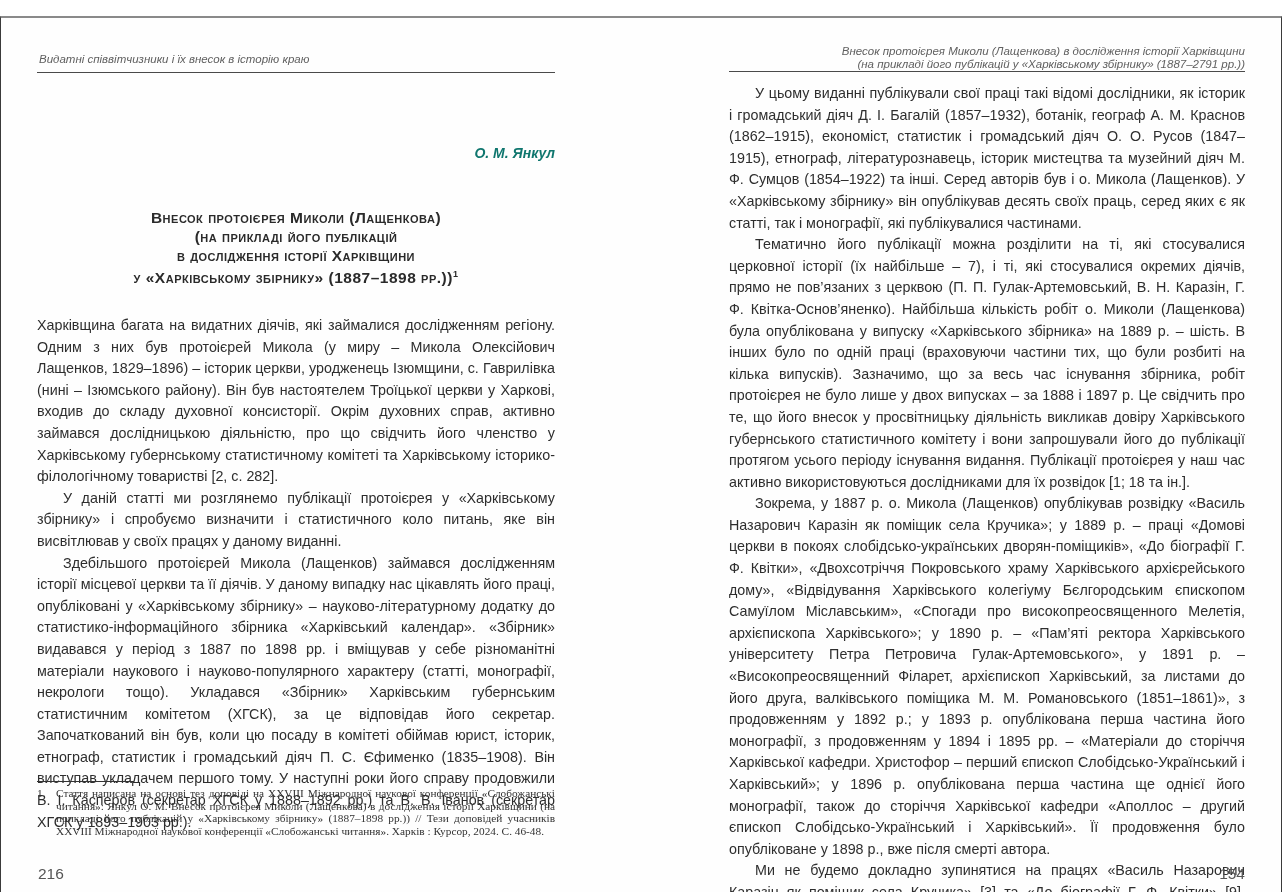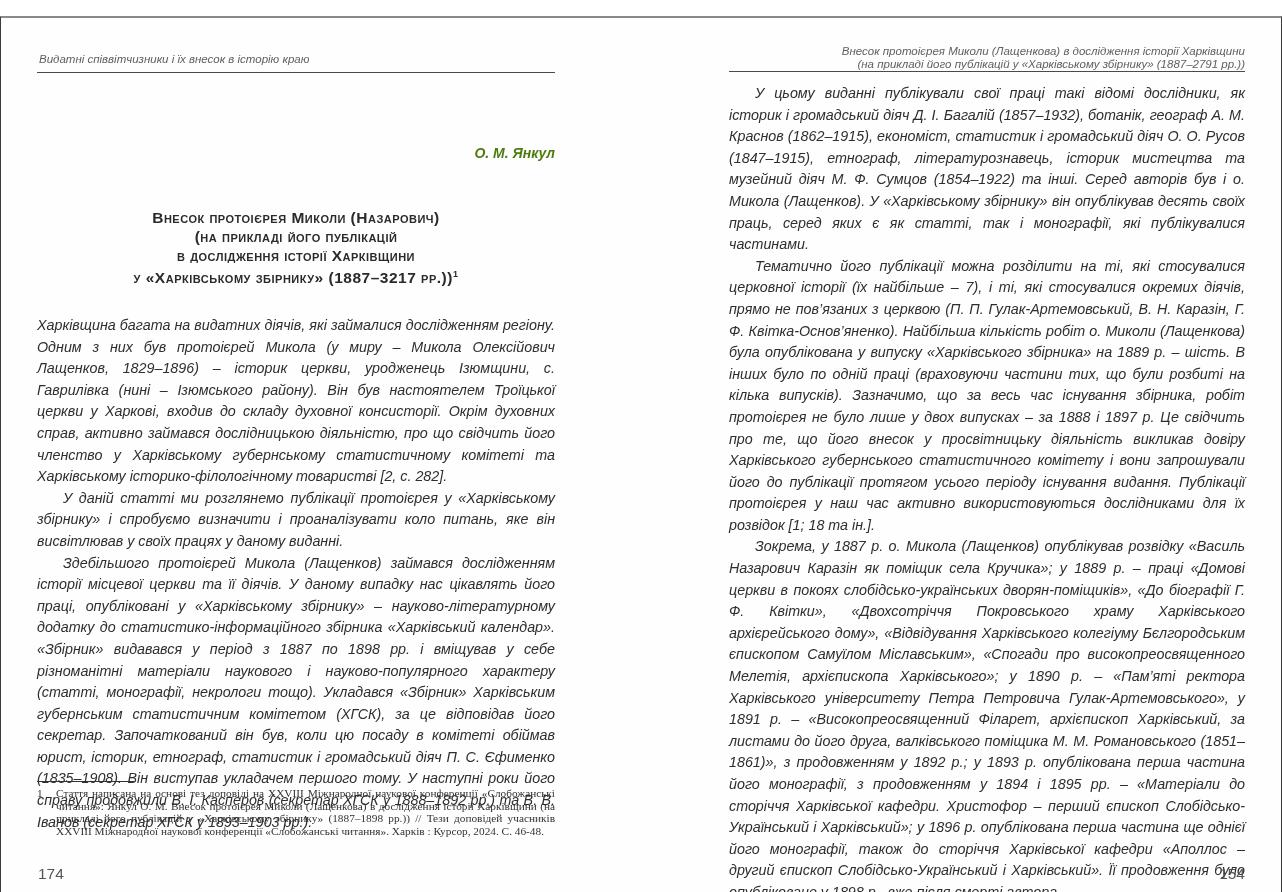--- a/index.html
+++ b/index.html
@@ -17,34 +17,34 @@
 
   .running-head {
     position: absolute; font-style: italic; font-size: 11.5px; color: #606060;
     border-bottom: 1px solid #4a4a4a; width: 100%;
   }
   .page-left .running-head { top: 35px; height: 20px; padding-left: 2px; }
   .page-right .running-head { top: 27px; height: 27px; text-align: right; line-height: 12.5px; }
 
   .author {
     position: absolute; top: 127px; right: 0; font-weight: bold; font-style: italic;
-    font-size: 14px; color: #4d7c0f;
+    font-size: 14px; color: #0f766e;
   }
   .title {
     position: absolute; top: 190px; left: 0; width: 518px; text-align: center;
     font-weight: bold; font-size: 15.5px; line-height: 19px; color: #2a2a2a;
     font-variant: small-caps; letter-spacing: 0.5px;
   }
   .title sup { font-size: 9px; vertical-align: super; font-variant: normal; }
 
   .body-text {
     position: absolute; font-size: 14.3px; line-height: 21.6px; color: #2e2e2e;
     text-align: justify;
   }
-  .body-text p { text-indent: 0; font-style: italic; }
+  .body-text p { text-indent: 0; }
   .body-text p.indent { text-indent: 26px; }
   .page-left .body-text { top: 297px; left: 0; width: 518px; }
   .page-right .body-text { top: 65px; left: 0; width: 516px; }
 
   .fn-rule { position: absolute; top: 763px; left: 0; width: 97px; border-top: 1.5px solid #333; }
   .footnote {
     position: absolute; top: 769px; left: 0; width: 518px;
     font-family: "Liberation Serif", serif; font-size: 11.3px; line-height: 12.6px; color: #333;
     text-align: justify; padding-left: 19px;
   }
@@ -57,39 +57,39 @@
 <body>
 
 <div class="frame">
 
   <div class="page page-left">
     <div class="running-head">Видатні співвітчизники і їх внесок в історію краю</div>
 
     <div class="author">О. М. Янкул</div>
 
     <div class="title">
-      <div>Внесок протоієрея Миколи (Назарович)</div>
+      <div>Внесок протоієрея Миколи (Лащенкова)</div>
       <div>(на прикладі його публікацій</div>
       <div>в дослідження історії Харківщини</div>
-      <div><span>у «Харківському збірнику» (1887–3217 рр.))</span><sup>1</sup></div>
+      <div><span>у «Харківському збірнику» (1887–1898 рр.))</span><sup>1</sup></div>
     </div>
 
     <div class="body-text">
       <p>Харківщина багата на видатних діячів, які займалися дослідженням регіону. Одним з них був протоієрей Микола (у миру – Микола Олексійович Лащенков, 1829–1896) – історик церкви, уродженець Ізюмщини, с. Гаврилівка (нині – Ізюмського району). Він був настоятелем Троїцької церкви у Харкові, входив до складу духовної консисторії. Окрім духовних справ, активно займався дослідницькою діяльністю, про що свідчить його членство у Харківському губернському статистичному комітеті та Харківському історико-філологічному товаристві [2, с. 282].</p>
-      <p class="indent">У даній статті ми розглянемо публікації протоієрея у «Харківському збірнику» і спробуємо визначити і проаналізувати коло питань, яке він висвітлював у своїх працях у даному виданні.</p>
+      <p class="indent">У даній статті ми розглянемо публікації протоієрея у «Харківському збірнику» і спробуємо визначити і статистичного коло питань, яке він висвітлював у своїх працях у даному виданні.</p>
       <p class="indent">Здебільшого протоієрей Микола (Лащенков) займався дослідженням історії місцевої церкви та її діячів. У даному випадку нас цікавлять його праці, опубліковані у «Харківському збірнику» – науково-літературному додатку до статистико-інформаційного збірника «Харківський календар». «Збірник» видавався у період з 1887 по 1898 рр. і вміщував у себе різноманітні матеріали наукового і науково-популярного характеру (статті, монографії, некрологи тощо). Укладався «Збірник» Харківським губернським статистичним комітетом (ХГСК), за це відповідав його секретар. Започаткований він був, коли цю посаду в комітеті обіймав юрист, історик, етнограф, статистик і громадський діяч П. С. Єфименко (1835–1908). Він виступав укладачем першого тому. У наступні роки його справу продовжили В. І. Касперов (секретар ХГСК у 1888–1892 рр.) та В. В. Іванов (секретар ХГСК у 1893–1903 рр.).</p>
     </div>
 
     <div class="fn-rule"></div>
     <div class="footnote">
       <span class="fn-num">1</span>
       <span>Стаття написана на основі тез доповіді на XXVIII Міжнародної наукової конференції «Слобожанські читання»: Янкул О. М. Внесок протоієрея Миколи (Лащенкова) в дослідження історії Харківщини (на прикладі його публікацій у «Харківському збірнику» (1887–1898 рр.)) // Тези доповідей учасників XXVIII Міжнародної наукової конференції «Слобожанські читання». Харків : Курсор, 2024. С. 46-48.</span>
     </div>
 
-    <div class="page-num">174</div>
+    <div class="page-num">216</div>
   </div>
 
   <div class="page page-right">
     <div class="running-head">
       <div>Внесок протоієрея Миколи (Лащенкова)  в дослідження історії Харківщини</div>
       <div>(на прикладі його публікацій у «Харківському збірнику» (1887–2791 рр.))</div>
     </div>
 
     <div class="body-text">
       <p class="indent">У цьому виданні публікували свої праці такі відомі дослідники, як історик і громадський діяч Д. І. Багалій (1857–1932), ботанік, географ А. М. Краснов (1862–1915), економіст, статистик і громадський діяч О. О. Русов (1847–1915), етнограф, літературознавець, історик мистецтва та музейний діяч М. Ф. Сумцов (1854–1922) та інші. Серед авторів був і о. Микола (Лащенков). У «Харківському збірнику» він опублікував десять своїх праць, серед яких є як статті, так і монографії, які публікувалися частинами.</p>

